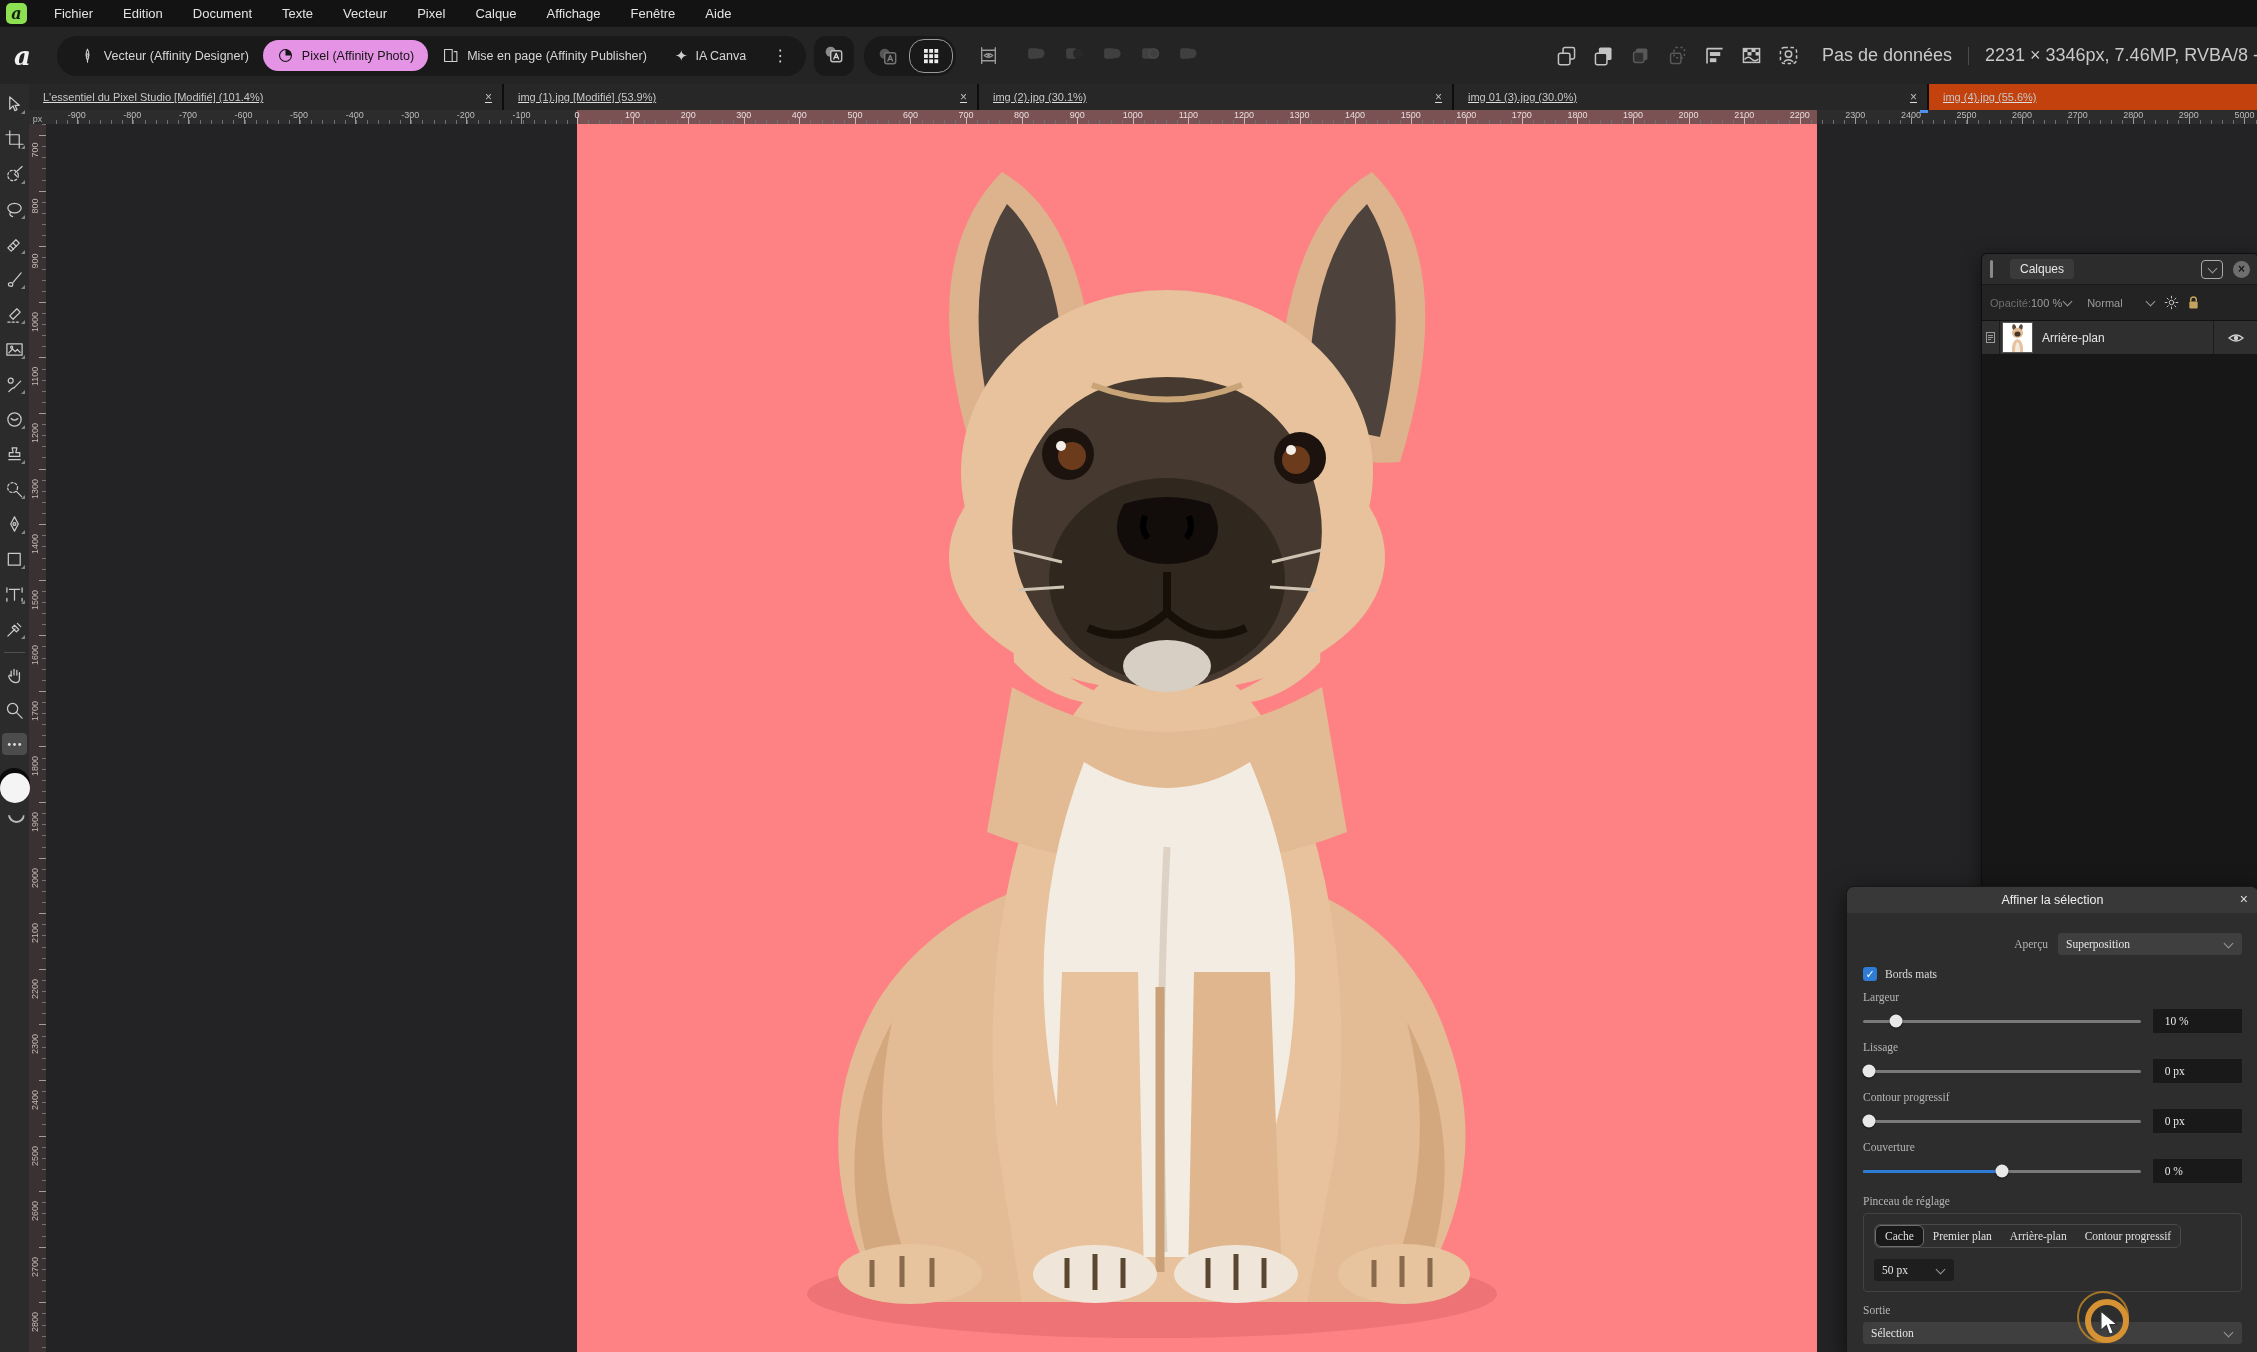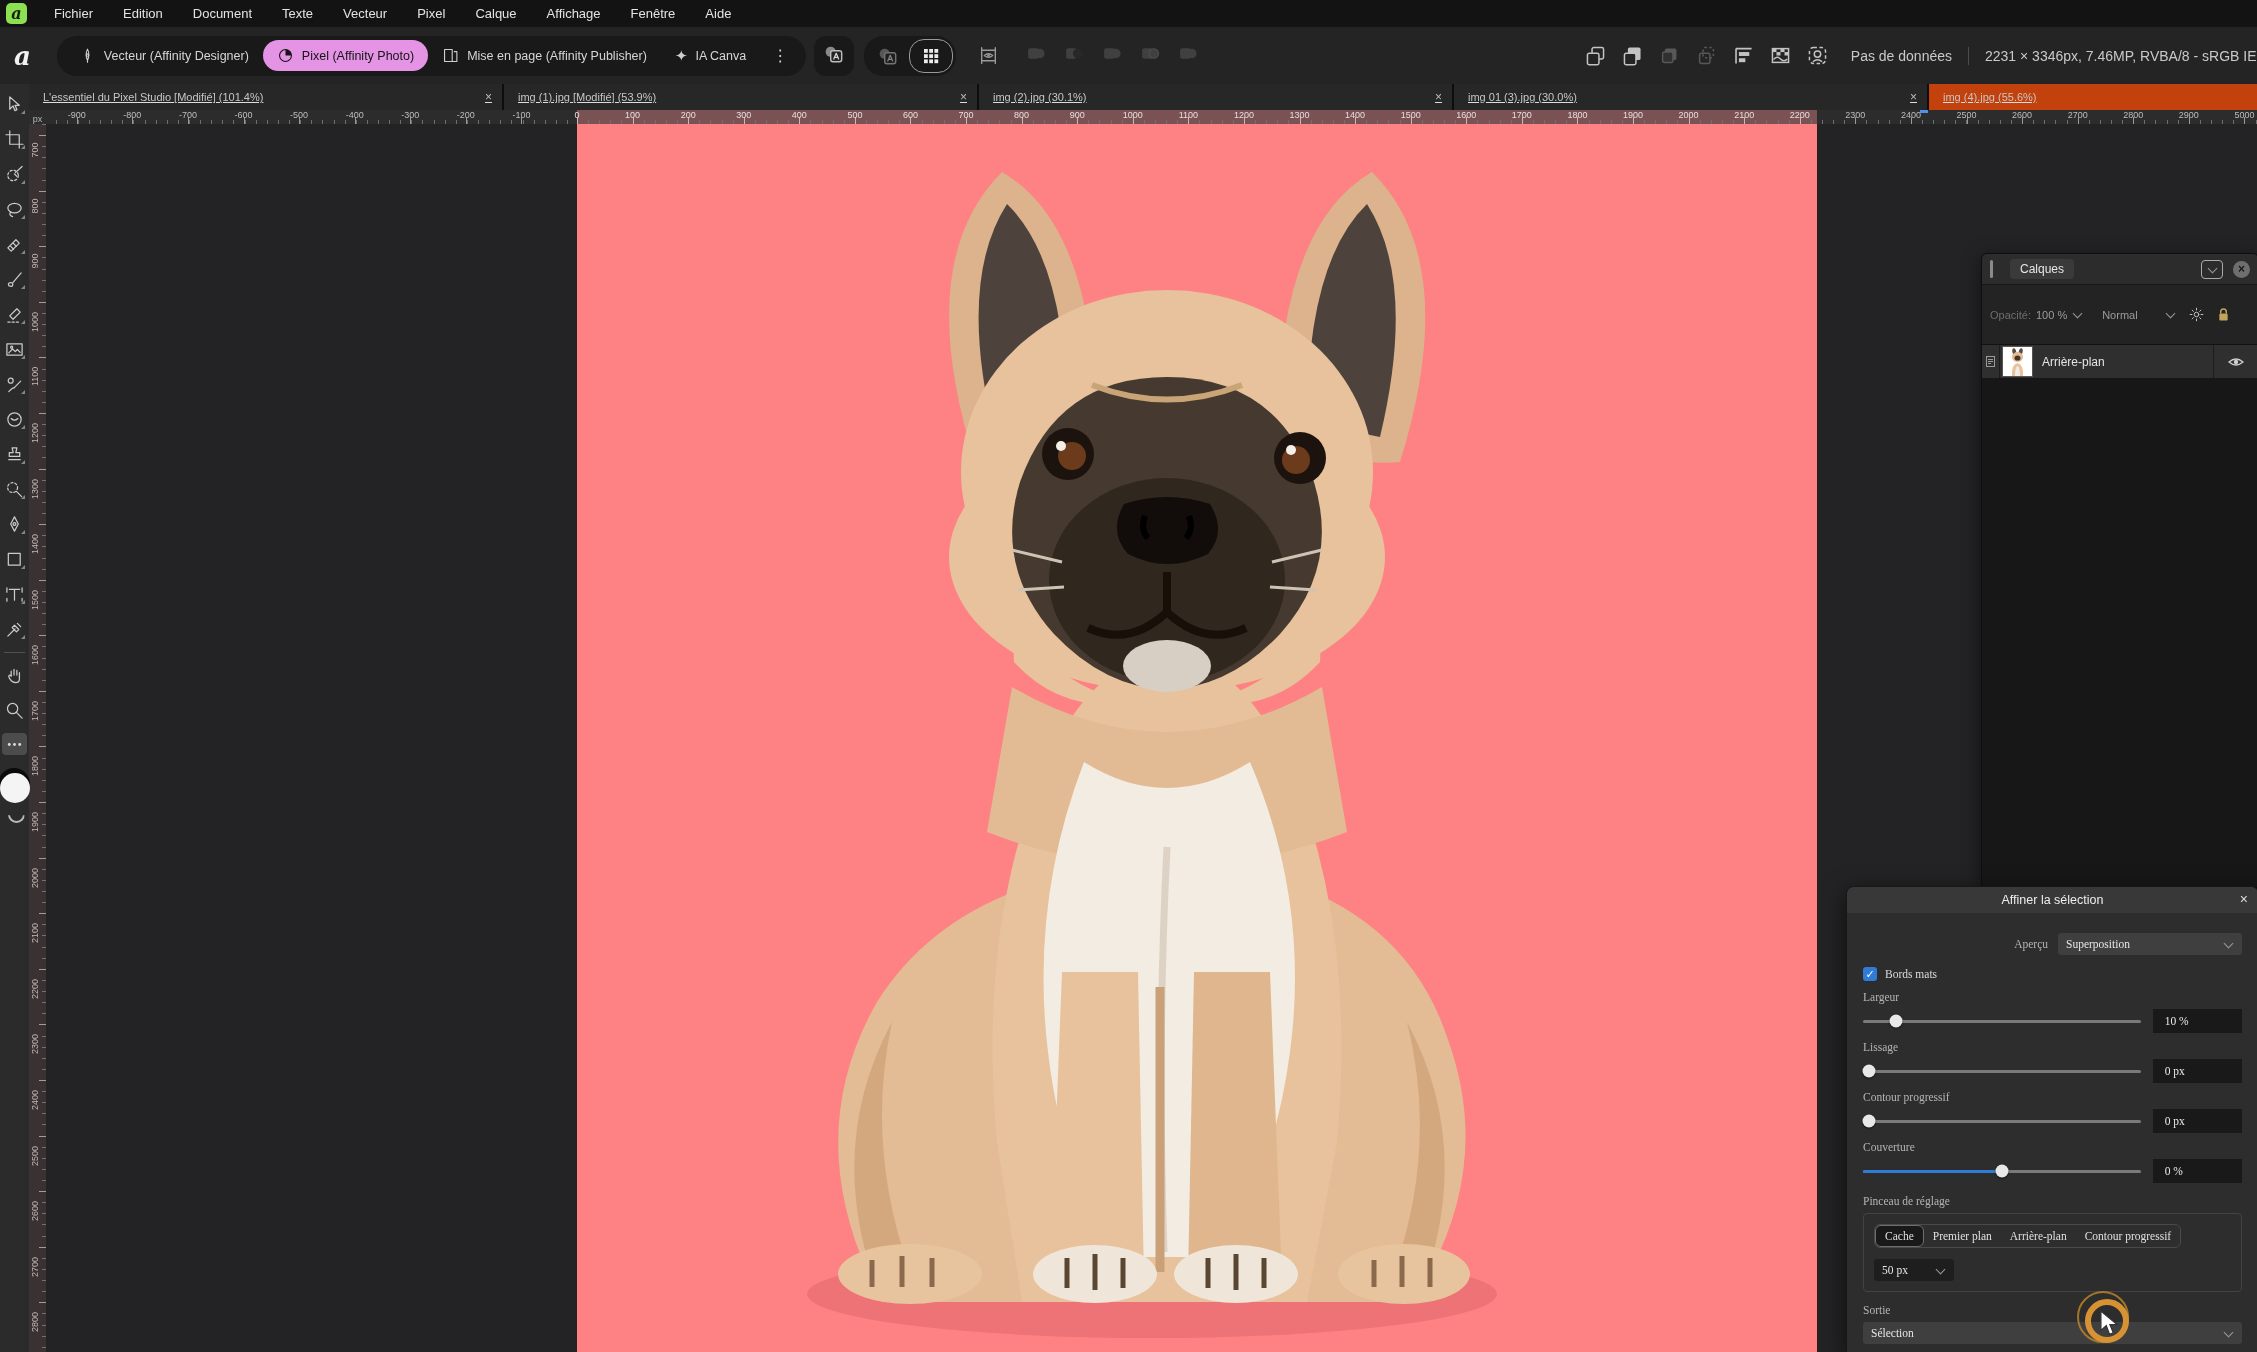--- a/index.html
+++ b/index.html
@@ -18,21 +18,21 @@
   .persona.active{background:#e593e5;color:#141414;}
   .persona svg{stroke:#cfcfcf;}
   .persona.active svg{stroke:#141414;}
   .kebab{color:#cfcfcf;font-size:16px;padding:0 10px;letter-spacing:0;}
   .sqicon{width:40px;height:40px;background:#191919;border-radius:12px;display:flex;align-items:center;justify-content:center;margin-left:8px;}
   .togglepill{margin-left:10px;background:#191919;border-radius:19px;display:flex;align-items:center;padding:3px;}
   .togglecell{width:42px;height:32px;display:flex;align-items:center;justify-content:center;border-radius:15px;}
   .togglecell.on{border:1.5px solid #9a9a9a;}
   .iconrow{display:flex;align-items:center;gap:14px;margin-left:22px;}
   .iconrow .ic{width:26px;height:26px;display:flex;align-items:center;justify-content:center;}
-  .statusright{margin-left:auto;display:flex;align-items:center;font-size:14px;color:#c9c9c9;white-space:nowrap;overflow:hidden;}
+  .statusright{margin-left:auto;display:flex;align-items:center;font-size:18px;color:#c9c9c9;white-space:nowrap;overflow:hidden;}
   .vsep{width:1px;height:18px;background:#4d4d4d;margin:0 16px;}
   .docinfo{overflow:hidden;max-width:272px;}
   
   .tabbar{position:absolute;top:84px;left:29px;right:0;height:26px;background:#0d0d0d;display:flex;z-index:30;text-decoration:underline;}
   .tab{flex:0 0 449px;margin-right:2px;background:#272727;display:flex;align-items:center;font-size:11px;color:#c6c6c6;padding:0 10px 0 14px;white-space:nowrap;overflow:hidden;}
   .tab .x{margin-left:auto;color:#bdbdbd;font-size:12px;padding-left:8px;}
   .tab.active{flex:1 1 auto;background:#c2410c;margin-right:0;}
   
   .toolcol{position:absolute;left:0;top:84px;width:29px;bottom:0;background:#2b2b2b;z-index:35;display:flex;flex-direction:column;align-items:center;padding-top:3px;}
   .tool{width:27px;height:35px;display:flex;align-items:center;justify-content:center;position:relative;}
@@ -68,21 +68,21 @@
   
   .layers{position:absolute;left:1981px;top:253px;width:276px;height:633px;z-index:45;background:#171717;
           border:1px solid #0e0e0e;border-radius:6px 6px 0 0;overflow:hidden;box-shadow:0 4px 18px rgba(0,0,0,.5);}
   .lp-head{height:30px;background:#2c2c2c;display:flex;align-items:center;padding:0 8px;}
   .lp-handle{width:3px;height:18px;border-radius:2px;background:#8a8a8a;margin-right:9px;}
   .lp-title{background:#3a3a3a;border-radius:4px;padding:3px 10px;font-size:12px;color:#e6e6e6;margin-left:8px;}
   .lp-vbtn{margin-left:auto;width:20px;height:17px;border:1.5px solid #ababab;border-radius:4px;display:flex;align-items:center;justify-content:center;}
   .lp-close{width:17px;height:17px;border-radius:50%;background:#6e6e6e;color:#191919;font-size:12px;font-weight:700;
             display:flex;align-items:center;justify-content:center;margin-left:10px;}
   .lp-ctrls{height:27px;background:#232323;border-top:1px solid #181818;border-bottom:1px solid #121212;
-            display:flex;align-items:center;padding:16px 8px;font-size:11px;color:#9c9c9c;gap:5px;}
+            display:flex;align-items:center;padding:4px 8px;font-size:11px;color:#9c9c9c;}
   .dim{color:#6e6e6e;}
   .chev{width:6px;height:6px;border-right:1.5px solid #9a9a9a;border-bottom:1.5px solid #9a9a9a;
         transform:rotate(45deg);display:inline-block;margin:0 2px 2px 2px;}
   .lp-row{height:33px;background:#2f2f2f;border-bottom:1px solid #161616;display:flex;align-items:center;}
   .lp-gutter{width:17px;height:100%;border-right:1px solid #1d1d1d;display:flex;align-items:center;justify-content:center;}
   .lp-thumb{width:29px;height:29px;background:#fff;margin:0 10px 0 3px;outline:1px solid #555;overflow:hidden;}
   .lp-name{font-size:12px;color:#e4e4e4;flex:1;}
   .lp-eyezone{width:44px;height:100%;border-left:1px solid #1d1d1d;display:flex;align-items:center;justify-content:center;}
   
   .dialog{position:absolute;left:1846px;top:886px;width:411px;height:466px;background:#2d2d2d;z-index:50;

